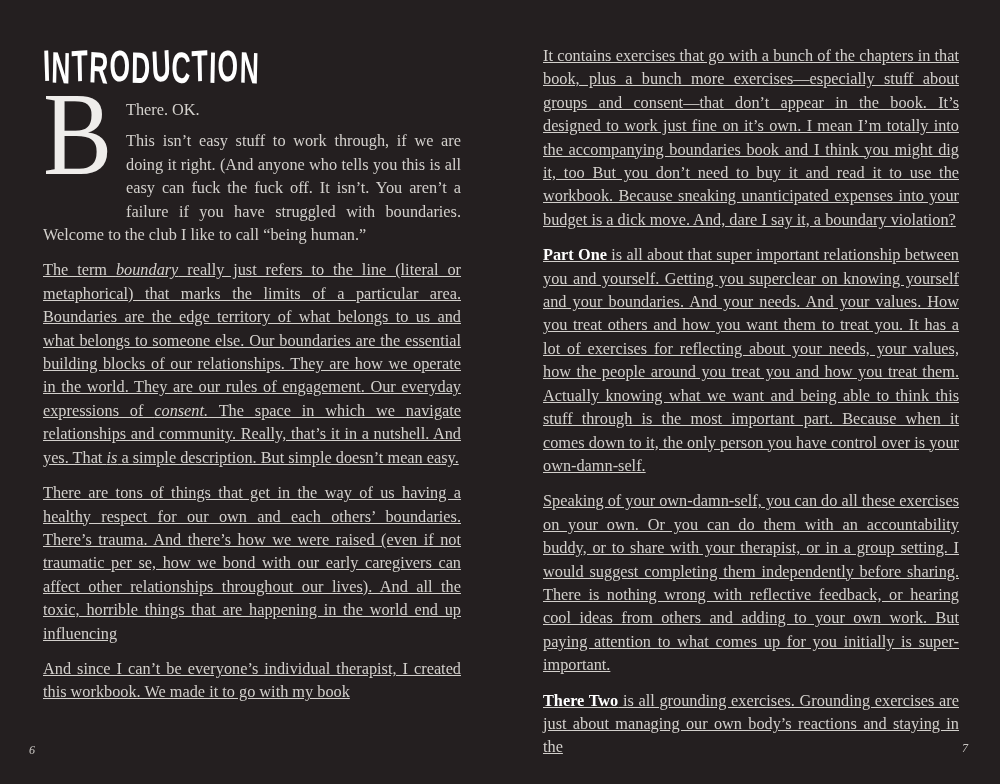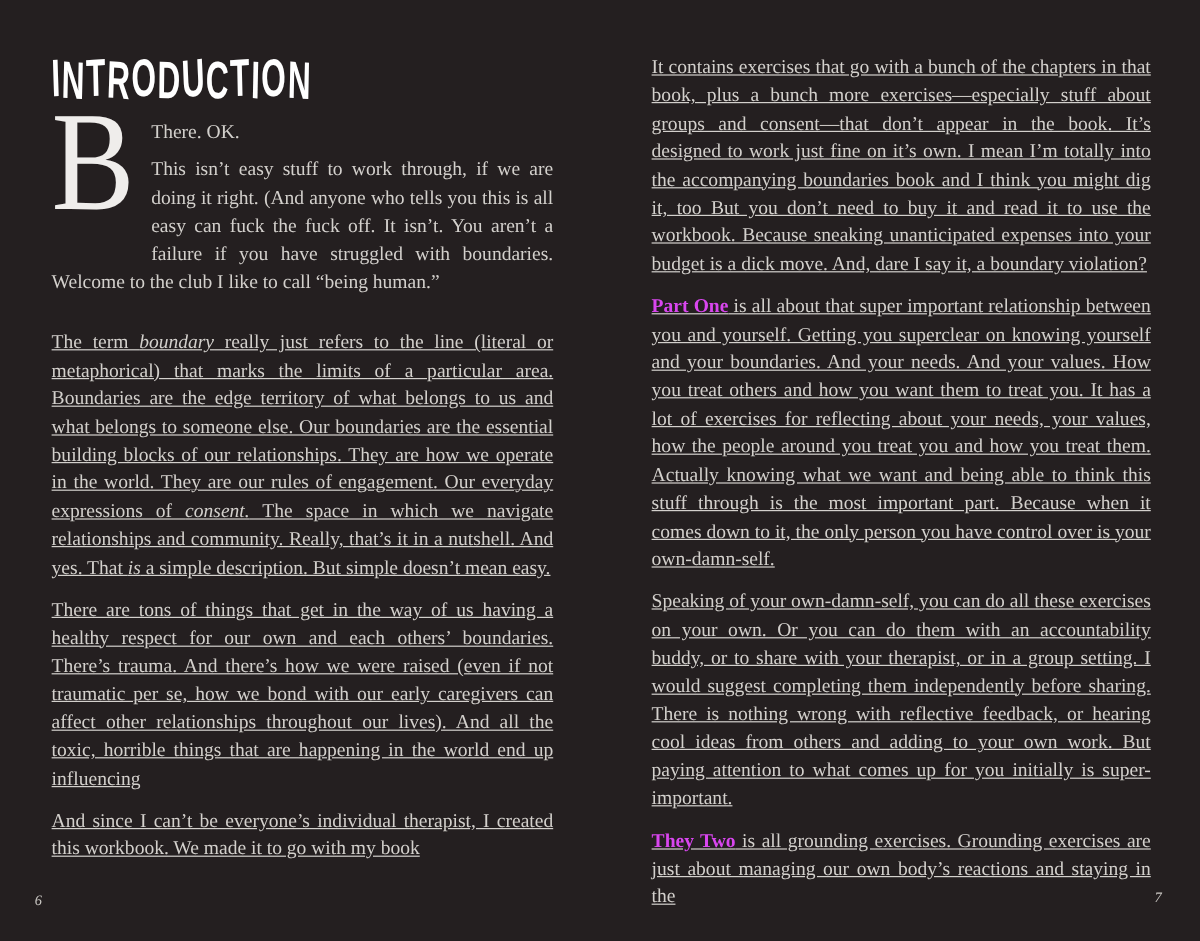--- a/index.html
+++ b/index.html
@@ -48,25 +48,25 @@
   .drop-cap span{
     display:block;
     font-size:118px;
     line-height:1;
     margin-top:-22px;
     transform:scaleX(0.88);
     transform-origin:left top;
     font-family:"Liberation Serif", serif;
   }
   .opening p{margin:0 0 8px 0;}
-  .opening p:last-child{margin-bottom:27px;}
+  .opening p:last-child{margin-bottom:12px;}
   p.body-para{margin:0 0 12px 0;text-decoration:underline;}
   p.body-para:last-child{margin-bottom:0;}
   .it{font-style:italic;margin-top:46px;}
-  .bd{font-weight:bold;color:#d946ef;}
+  .bd{font-weight:bold;color:#ffffff;}
   .page-number{
     position:absolute;
     font-size:12px;
     font-style:italic;
     color:#c9c6c2;
     line-height:12px;
   }
   .page-number.pn-left{left:29px;top:744px;}
   .page-number.pn-right{left:962px;top:742px;}
 </style>
@@ -95,19 +95,19 @@
   </div>
 
   <div class="page-col right">
     <p class="body-para"><span>It contains exercises that go with a bunch of the chapters in that book, plus a bunch more exercises—especially stuff about groups and consent—that don’t appear in the book. It’s designed to work just fine on it’s own. I mean I’m totally into the accompanying boundaries book and I think you might dig it, too But you don’t need to buy it and read it to use the workbook. Because sneaking unanticipated expenses into your budget is a dick move. And, dare I say it, a boundary violation?</span></p>
 
 
     <p class="body-para"><span class="bd">Part One</span><span> is all about that super important relationship between you and yourself. Getting you superclear on knowing yourself and your boundaries. And your needs. And your values. How you treat others and how you want them to treat you. It has a lot of exercises for reflecting about your needs, your values, how the people around you treat you and how you treat them. Actually knowing what we want and being able to think this stuff through is the most important part. Because when it comes down to it, the only person you have control over is your own-damn-self.</span></p>
 
     <p class="body-para"><span>Speaking of your own-damn-self, you can do all these exercises on your own. Or you can do them with an accountability buddy, or to share with your therapist, or in a group setting. I would suggest completing them independently before sharing. There is nothing wrong with reflective feedback, or hearing cool ideas from others and adding to your own work. But paying attention to what comes up for you initially is super-important.</span></p>
 
-    <p class="body-para"><span class="bd">They Two</span><span> is all grounding exercises. Grounding exercises are just about managing our own body’s reactions and staying in the</span></p>
+    <p class="body-para"><span class="bd">There Two</span><span> is all grounding exercises. Grounding exercises are just about managing our own body’s reactions and staying in the</span></p>
   </div>
 
   <div class="page-number pn-left">6</div>
   <div class="page-number pn-right">7</div>
 
 </div>
 
 </body></html>

